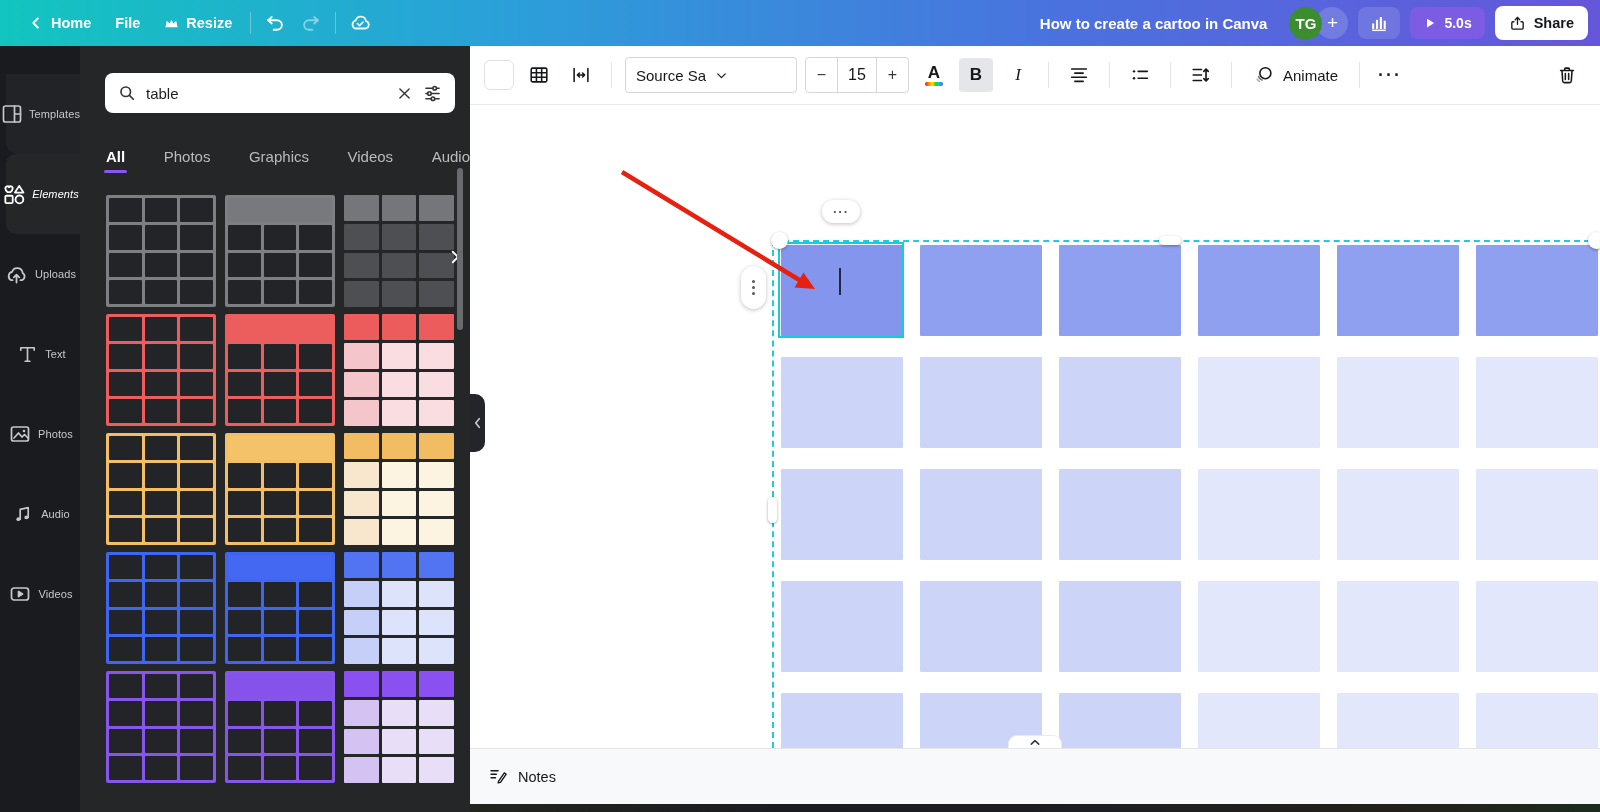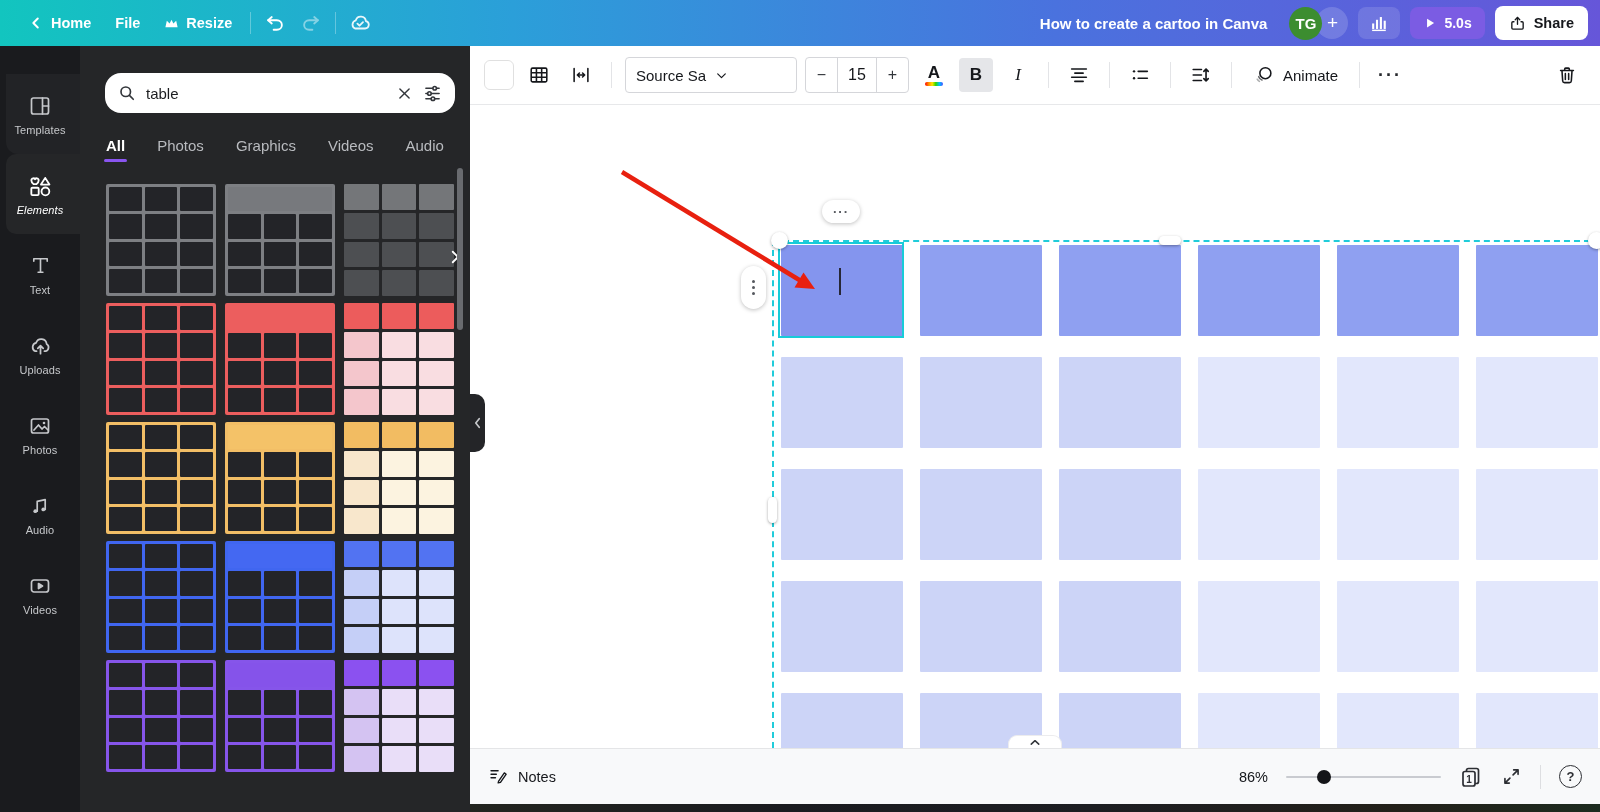--- a/index.html
+++ b/index.html
@@ -26,33 +26,33 @@
   .play-btn { height:32px; border-radius:8px; background:#7b5ce3; display:flex; align-items:center; gap:7px;
     padding:0 13px; font-size:14px; font-weight:700; }
   .share-btn { height:34px; border-radius:8px; background:#fff; color:#15171b; display:flex; align-items:center;
     gap:8px; padding:0 14px; font-size:14.5px; font-weight:700; }
 
   
   .main { display:flex; height:766px; position:relative; }
 
   
   .rail { width:80px; background:#1a1b1e; padding-top:28px; display:flex; flex-direction:column; flex-shrink:0; }
-  .rail-item { height:80px; display:flex; flex-direction:column; align-items:center; justify-content:center; gap:5px;
+  .rail-item { height:80px; display:flex; flex-direction:row; align-items:center; justify-content:center; gap:5px;
     color:#c6c8cb; cursor:default; position:relative; }
   .rail-item .ric { width:26px; height:26px; display:flex; align-items:center; justify-content:center; }
   .rail-item .rlb { font-size:11px; letter-spacing:.1px; }
   .rail-item.active { background:#252628; border-radius:10px 0 0 10px; color:#fff; margin-left:6px; padding-right:6px;font-style:italic; }
   .rail-item.first-block { background:#222326; border-radius:0 0 0 12px; margin-left:6px; padding-right:6px; }
 
   
   .panel { width:390px; background:#252628; position:relative; overflow:hidden; flex-shrink:0; }
-  .searchbox { margin:27px 0 0 25px; width:350px; height:40px; background:#fff; border-radius:16px;
+  .searchbox { margin:27px 0 0 25px; width:350px; height:40px; background:#fff; border-radius:8px;
     display:flex; align-items:center; padding:4px 12px; gap:9px; }
   .searchbox input { border:none; outline:none; flex:1; font-size:15px; color:#1c1d20; font-family:inherit; background:transparent; }
-  .tabs { display:flex; gap:32px; margin:24px 0 0 26px; }
+  .tabs { display:flex; gap:32px; margin:35px 0 0 26px;justify-content:space-between; }
   .tab { font-size:15px; color:#b9bbbf; padding-bottom:8px; position:relative; cursor:default; }
   .tab.active { color:#fff; font-weight:700; }
   .tab.active::after { content:""; position:absolute; left:-2px; right:-2px; bottom:0; height:3px; border-radius:2px; background:#8a55f0; }
   .chips { display:flex; gap:10px; margin:18px 0 0 26px; width:440px; }
   .chip { height:37px; border:1px solid #4a4b4f; background:#2c2d30; color:#e3e4e6; border-radius:8px;
     display:flex; align-items:center; padding:0 14px; font-size:14.5px; white-space:nowrap; }
   .chip-next { position:absolute; right:2px; top:196px; width:26px; height:30px; display:flex; align-items:center;
     justify-content:center; }
   .tgrid { display:grid; grid-template-columns:repeat(3,110px); grid-auto-rows:112px; gap:7px 9px; margin:22px 0 0 26px; }
   .tileA, .tileB { border-radius:2px; padding:3px; display:grid; gap:3px; }
@@ -237,34 +237,34 @@
             <path d="M7.2 10.3 C4.2 8.4 4.6 5.1 6.7 4.9 C7.6 4.8 8.1 5.3 8.4 5.8 C8.7 5.3 9.2 4.8 10.1 4.9 C12.2 5.1 12.6 8.4 9.6 10.3 Z" transform="translate(-1,0)"></path>
             <path d="M16.8 4.5 L20.7 10.7 H12.9 Z"></path>
             <rect x="4" y="13.6" width="6.8" height="6.8" rx="1"></rect>
             <circle cx="17" cy="17" r="3.6"></circle>
           </svg>
         </span>
         <div class="rlb">Elements</div>
       </div>
       <div class="rail-item">
         <span class="ric">
-          <svg width="23" height="23" viewBox="0 0 24 24" fill="none" stroke="currentColor" stroke-width="1.7" stroke-linecap="round" stroke-linejoin="round">
-            <path d="M5 5 H19 M5 5 V7.5 M19 5 V7.5 M12 5 V19 M9.5 19 H14.5"></path>
-          </svg>
-        </span>
-        <div class="rlb">Text</div>
-      </div>
-      <div class="rail-item">
-        <span class="ric">
           <svg width="25" height="25" viewBox="0 0 24 24" fill="none" stroke="currentColor" stroke-width="1.7" stroke-linecap="round" stroke-linejoin="round">
             <path d="M8.2 17.5 H7 A4.3 4.3 0 0 1 7.8 9.4 A5.2 5.2 0 0 1 17.9 10.6 A3.8 3.8 0 0 1 17 17.5 H15.8"></path>
             <path d="M12 19.8 V12.2 M9.4 14.7 L12 12.1 L14.6 14.7"></path>
           </svg>
         </span>
         <div class="rlb">Uploads</div>
+      </div>
+      <div class="rail-item">
+        <span class="ric">
+          <svg width="23" height="23" viewBox="0 0 24 24" fill="none" stroke="currentColor" stroke-width="1.7" stroke-linecap="round" stroke-linejoin="round">
+            <path d="M5 5 H19 M5 5 V7.5 M19 5 V7.5 M12 5 V19 M9.5 19 H14.5"></path>
+          </svg>
+        </span>
+        <div class="rlb">Text</div>
       </div>
       <div class="rail-item">
         <span class="ric">
           <svg width="24" height="24" viewBox="0 0 24 24" fill="none" stroke="currentColor" stroke-width="1.7" stroke-linecap="round" stroke-linejoin="round">
             <rect x="3.5" y="5" width="17" height="14" rx="2"></rect>
             <path d="M6 16 L10.5 11 L14 15 L16.5 12.5 L20 16"></path>
             <circle cx="16" cy="9" r="1.3" fill="currentColor" stroke="none"></circle>
           </svg>
         </span>
         <div class="rlb">Photos</div>
@@ -700,39 +700,16 @@
     <div class="bottombar">
       <div class="notes">
         <span>
           <svg width="21" height="21" viewBox="0 0 24 24" fill="none" stroke="#15171b" stroke-width="1.7" stroke-linecap="round" stroke-linejoin="round">
               <path d="M3.5 5.5 H11.5 M3.5 9.5 H9.5 M3.5 13.5 H8.5"></path>
               <path d="M12.2 18.8 L19.3 8.6 L21.6 10.2 L14.5 20.4 L11.6 20.9 Z" transform="scale(0.92) translate(1,0)"></path>
             </svg>
         </span>
         <span>Notes</span>
       </div>
-      <div class="bb-right">
-        <span class="zoom-label">86%</span>
-        <div class="slider">
-          <div class="track"></div>
-          <div class="thumb"></div>
-        </div>
-        <div class="pagebox">
-          <svg width="24" height="24" viewBox="0 0 24 24" fill="none" stroke="#2c2e33" stroke-width="1.7">
-              <rect x="7.5" y="3.5" width="12" height="15" rx="2"></rect>
-              <rect x="4" y="6.5" width="12" height="14.5" rx="2" fill="#f8f9fa"></rect>
-              <text x="10" y="17.5" font-size="10" font-weight="700" fill="#2c2e33" stroke="none" text-anchor="middle" font-family="Liberation Sans, sans-serif">1</text>
-            </svg>
-        </div>
-        <div>
-          <svg width="21" height="21" viewBox="0 0 24 24" fill="none" stroke="#2c2e33" stroke-width="1.9" stroke-linecap="round" stroke-linejoin="round">
-              <path d="M14.5 4.5 H19.5 V9.5 M19.5 4.5 L13.8 10.2 M9.5 19.5 H4.5 V14.5 M4.5 19.5 L10.2 13.8"></path>
-            </svg>
-        </div>
-        <div class="bb-div"></div>
-        <div class="helpq">
-          <span>?</span>
-        </div>
-      </div>
     </div>
     <div class="bottomstrip"></div>
   </div>
 </div>
 
 </body></html>

